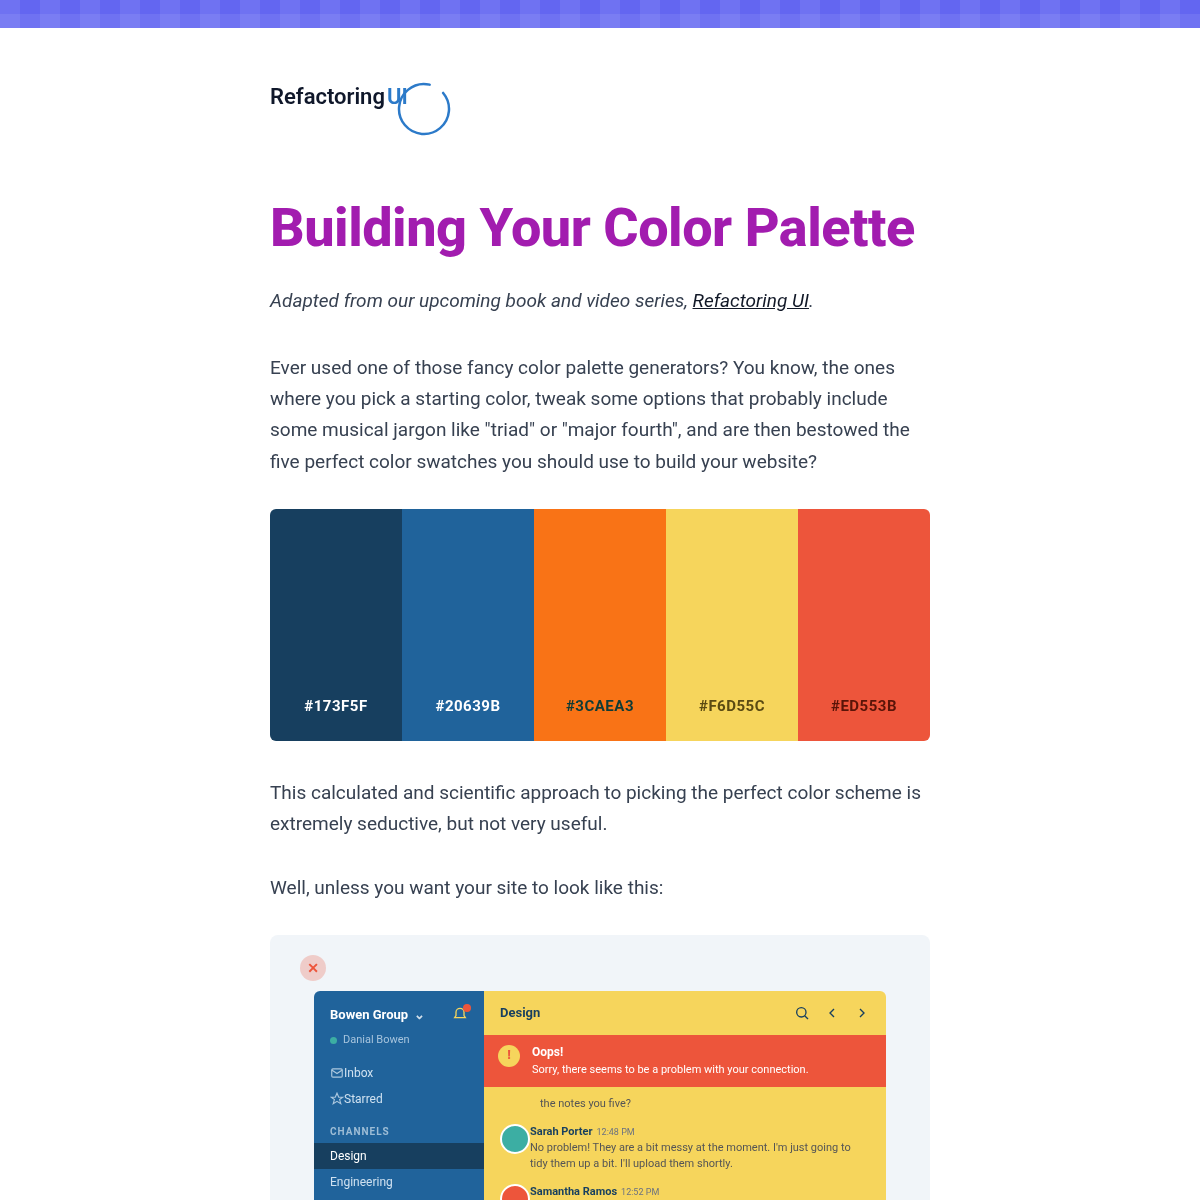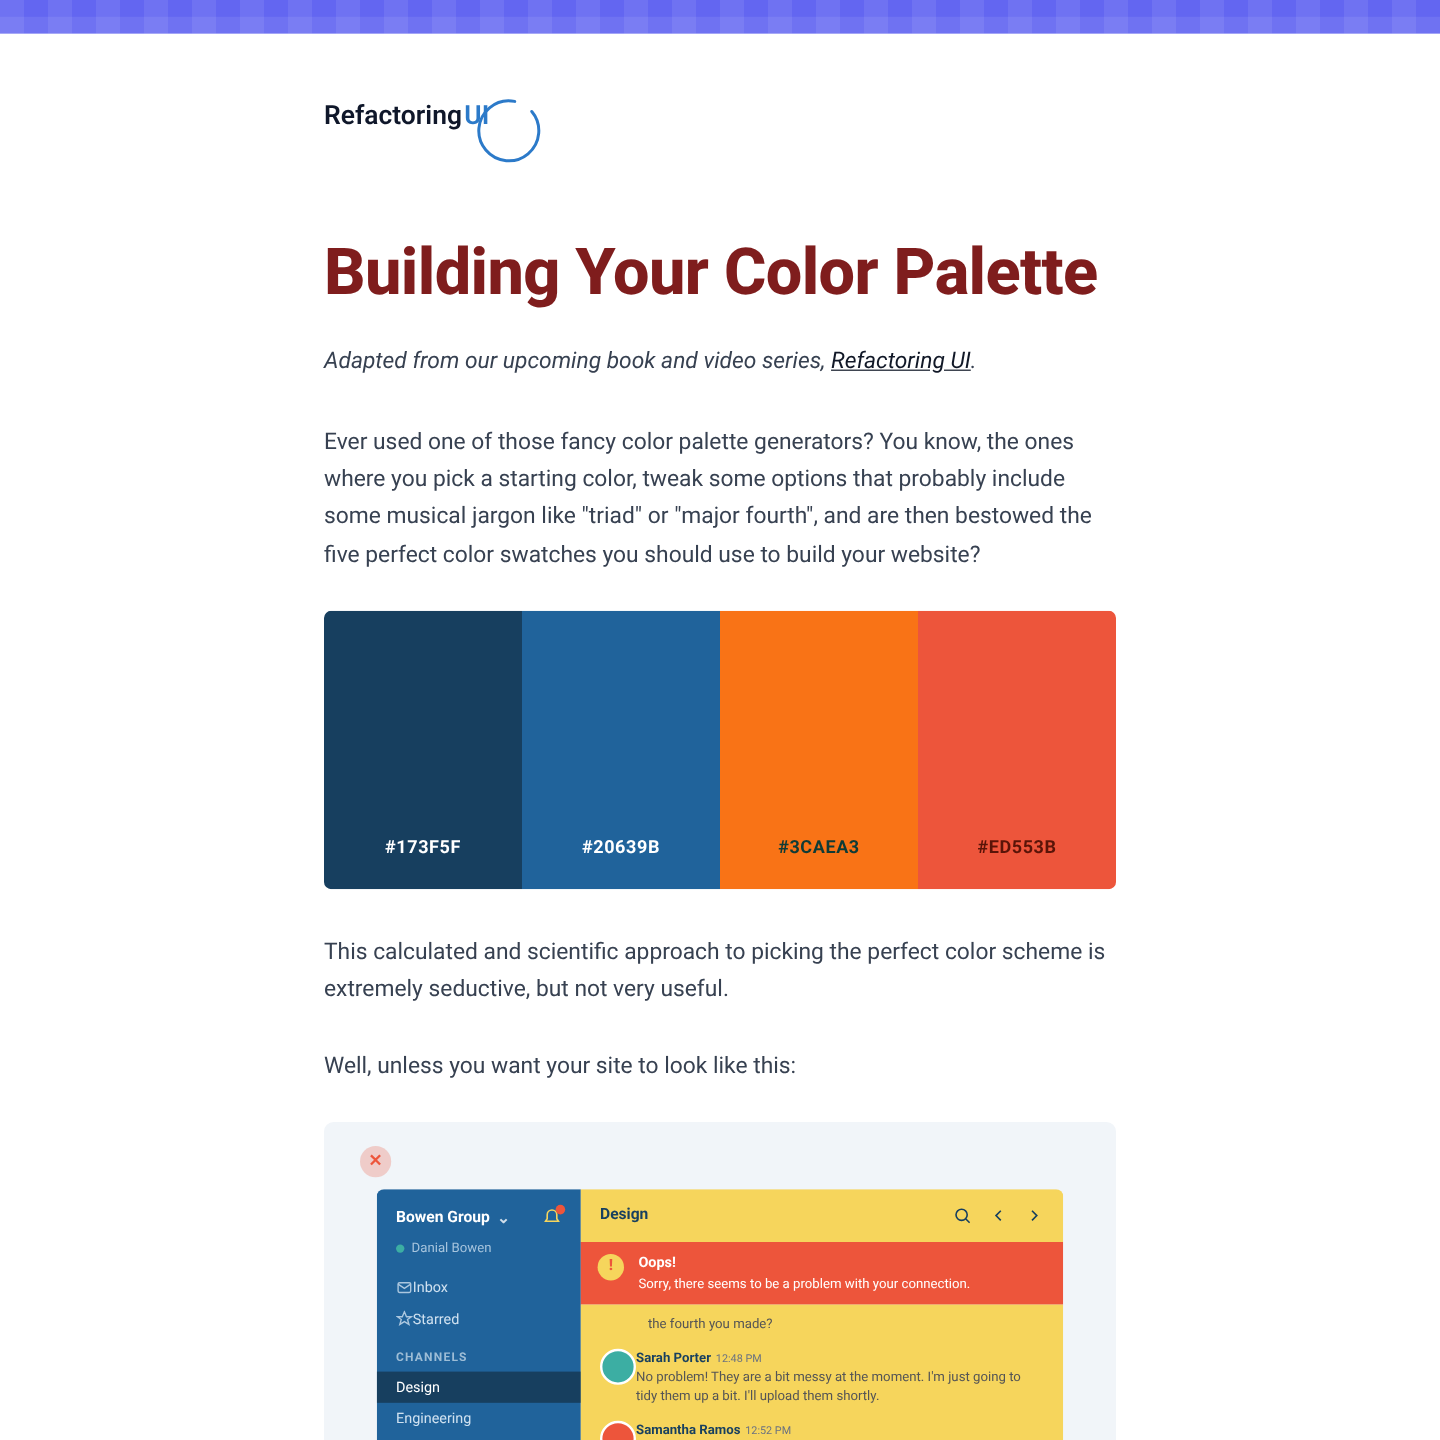--- a/index.html
+++ b/index.html
@@ -22,21 +22,21 @@
   margin: 0 auto;
   padding: 56px 0 0;
 }
 .logo-row { position: relative; height: 56px; margin-bottom: 56px; }
 .logo-row .word1 { font-size:22px; font-weight:600; color:#0f172a; }
 .logo-row .word2 { font-size:22px; font-weight:600; color:#2c7ac9; margin-left:2px; }
 h1.title {
   font-size: 54px;
   font-weight: 800;
   letter-spacing: -0.5px;
-  color: #7f1d1d;
+  color: #a21caf;
   margin-bottom: 28px;
 }
 p.intro-em {
   font-style: italic;
   font-size: 19px;
   color: #374151;
   margin-bottom: 36px;
   line-height: 1.5;
 }
 p.intro-em a { color:#111827; text-decoration: underline; }
@@ -161,20 +161,23 @@
 
   <div class="palette">
     <div class="swatch" style="background: rgb(23, 63, 95);">
         <span style="color: rgb(255, 255, 255);">#173F5F</span>
       </div>
     <div class="swatch" style="background: rgb(32, 99, 155);">
         <span style="color: rgb(255, 255, 255);">#20639B</span>
       </div>
     <div class="swatch" style="background: #f97316;">
         <span style="color: rgb(15, 59, 54);">#3CAEA3</span>
+      </div>
+    <div class="swatch" style="background: rgb(246, 213, 92);">
+        <span style="color: rgb(90, 74, 18);">#F6D55C</span>
       </div>
     <div class="swatch" style="background: rgb(237, 85, 59);">
         <span style="color: rgb(90, 20, 8);">#ED553B</span>
       </div>
   </div>
 
   <p class="body">This calculated and scientific approach to picking the perfect color scheme is extremely seductive, but not very useful.</p>
   <p class="body">Well, unless you want your site to look like this:</p>
 
   <div class="mock">
@@ -237,21 +240,21 @@
                 </svg>
             </span>
           </span>
         </div>
         <div class="alert">
           <span class="a-ic">!</span>
           <span class="a-title">Oops!</span>
           <span>Sorry, there seems to be a problem with your connection.</span>
         </div>
         <div class="feed">
-          <div class="orphan">the fourth you made?</div>
+          <div class="orphan">the notes you five?</div>
           <div class="msg">
             <div class="av"></div>
             <div>
               <span class="meta">Sarah Porter</span><span class="time">12:48 PM</span>
               <div class="txt">No problem! They are a bit messy at the moment. I'm just going to tidy them up a bit. I'll upload them shortly.</div>
             </div>
           </div>
           <div class="msg">
             <div class="av b"></div>
             <div>

